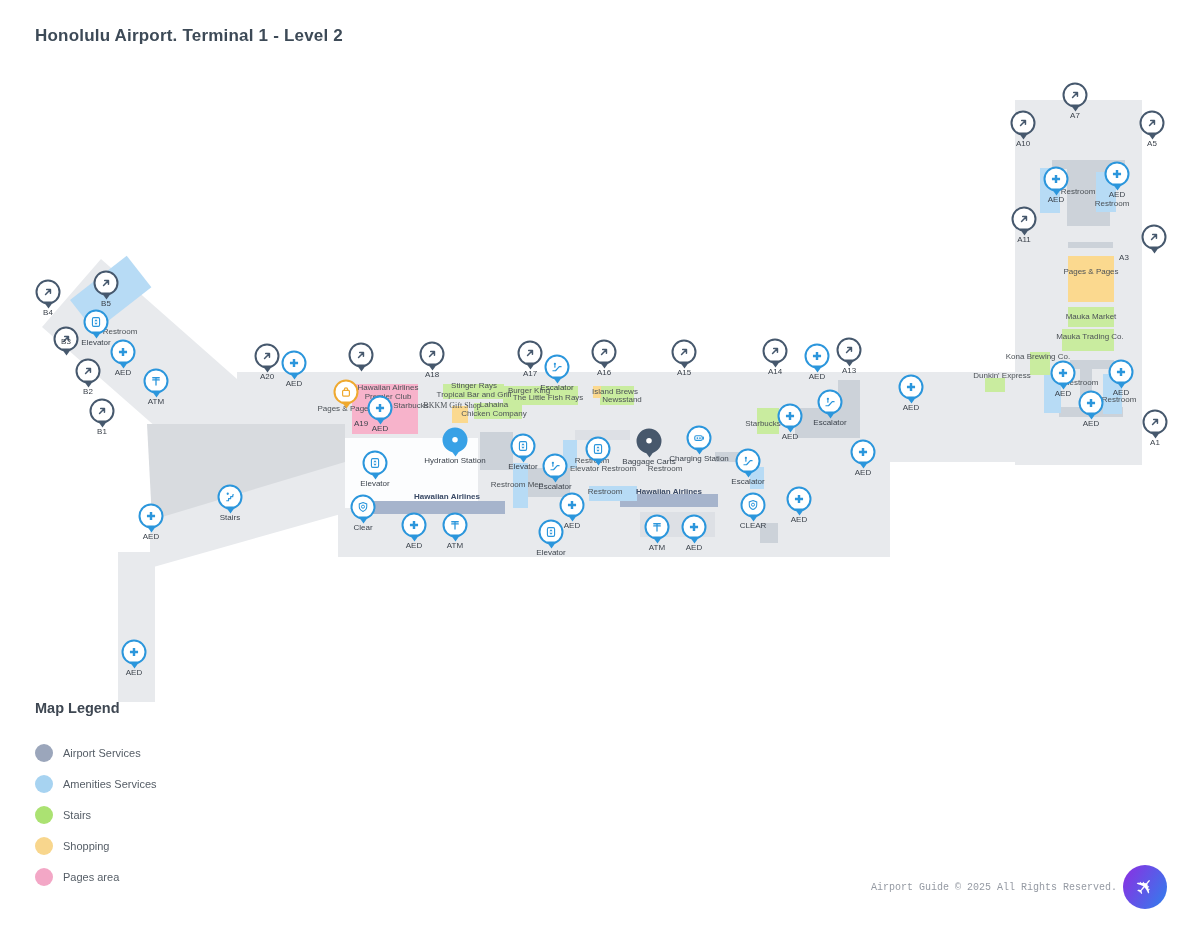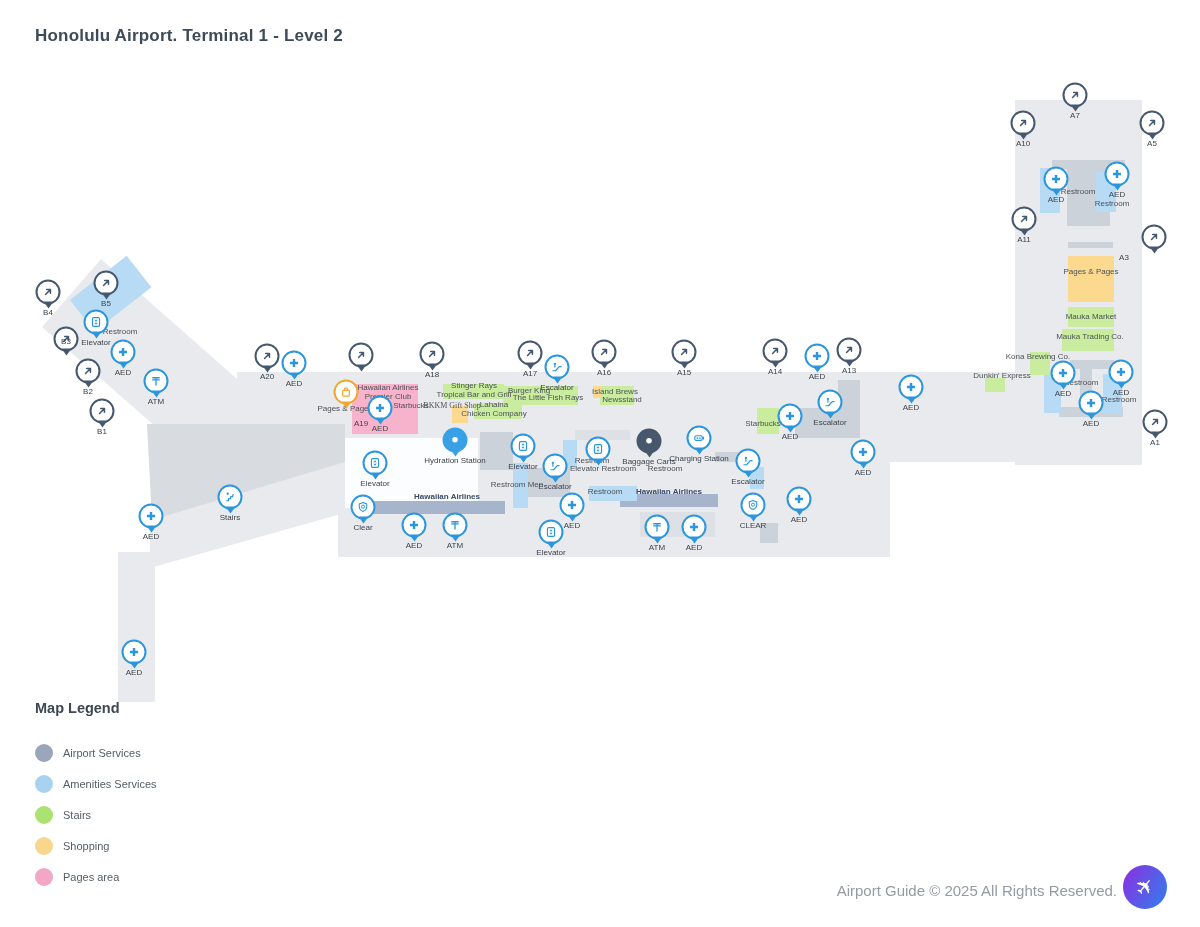--- a/index.html
+++ b/index.html
@@ -34,21 +34,21 @@
   .map-label{
     position:absolute;transform:translate(-50%,-50%);z-index:4;
     font-size:8px;line-height:1.15;color:#4c5257;white-space:pre-line;text-align:center;
   }
   .map-label.navy{color:#3a4a66;font-weight:bold;}
   #legend{position:absolute;left:35px;top:700px;z-index:7;}
   #legend-heading{font-size:14.5px;font-weight:bold;color:#3e4752;margin:0 0 28px 0;}
   .legend-item{display:flex;align-items:center;margin-bottom:13px;height:18px;}
   .legend-dot{width:18px;height:18px;border-radius:50%;margin-right:10px;flex:0 0 auto;}
   .legend-label{font-size:11px;color:#555d66;}
-  #footer{position:absolute;right:83px;top:882px;font-size:15px;color:#959aa3;z-index:7;}
+  #footer{position:absolute;right:83px;top:882px;font-size:10px;color:#959aa3;z-index:7;font-family:Liberation Mono, monospace;}
   #logo-button{
     position:absolute;left:1123px;top:865px;width:44px;height:44px;border-radius:50%;
     display:flex;align-items:center;justify-content:center;z-index:7;cursor:pointer;
   }
   #logo-plane{font-size:22px;color:#fff;transform:rotate(-50deg);line-height:1;}
 </style>
 </head>
 <body>
 
 <div id="page-title">Honolulu Airport. Terminal 1 - Level 2</div>

